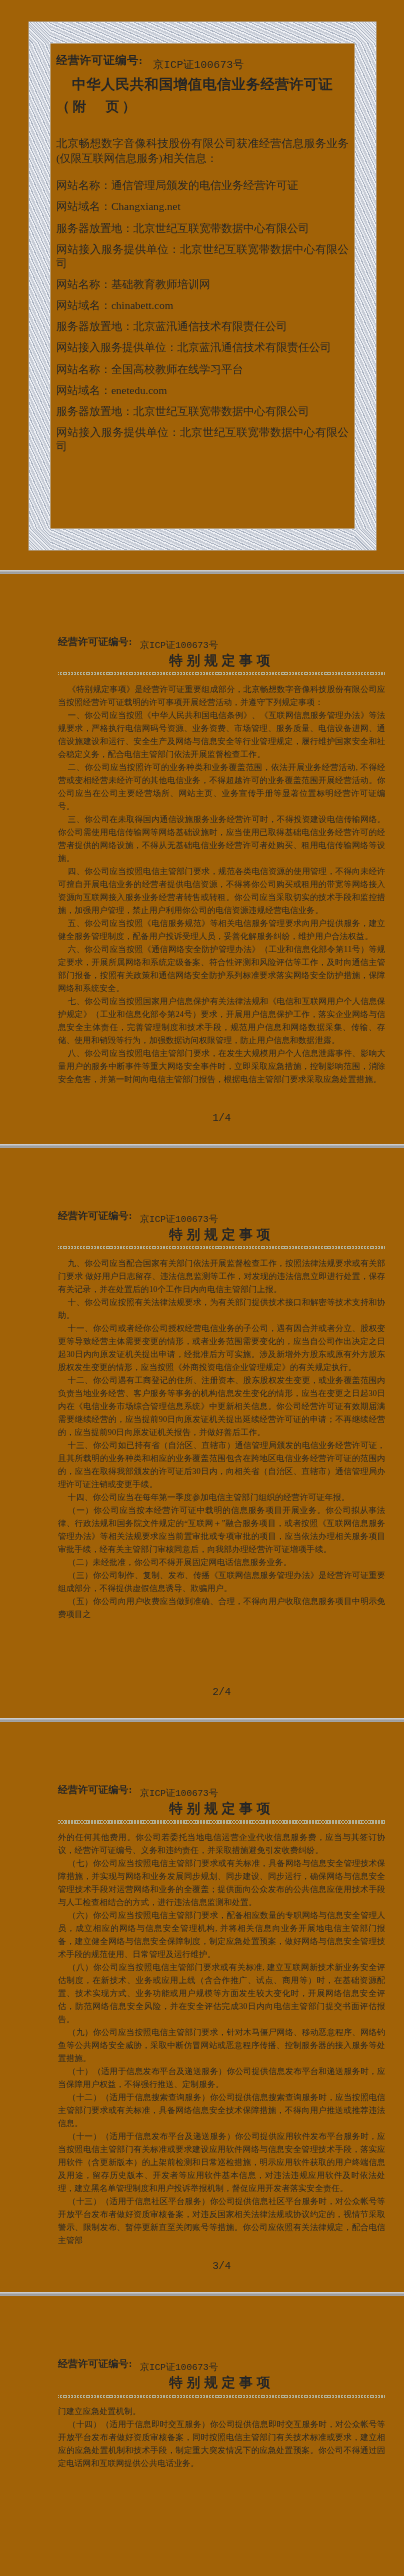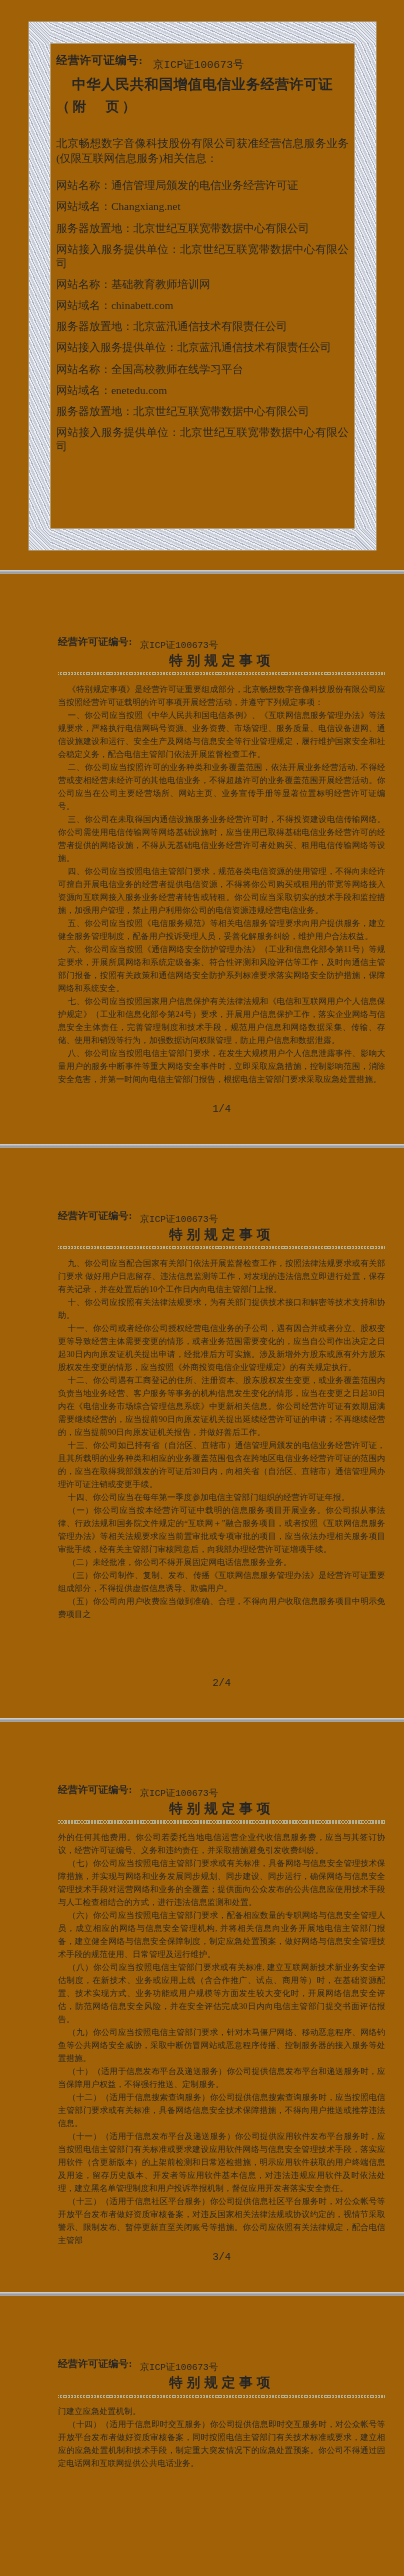--- a/index.html
+++ b/index.html
@@ -37,21 +37,21 @@
   .prov-header .lic-no{display:inline-block;margin-left:5.2px;transform:translateY(2.6px);
       font-family:"Liberation Mono","DejaVu Sans Mono",monospace;font-size:9.3px;}
   .prov-title{margin:3.1px 0 2.1px 0;text-align:center;font-size:13.4px;font-weight:bold;letter-spacing:4.1px;}
   .zigzag{height:3.1px;margin:2.1px 0 7.2px 0;opacity:.85;
       background:
         repeating-linear-gradient(115deg,#b6bcaa 0 1px,transparent 1px 2.6px),
         repeating-linear-gradient(65deg,#b6bcaa 0 1px,transparent 1px 2.6px);}
   .prov-body p{margin:0;font-size:8.2px;line-height:13px;text-align:justify;text-indent:1.2em;
       letter-spacing:0.1px;}
   .prov-body p.cont{text-indent:0;}
-  .page-no{position:absolute;left:58px;right:19.6px;bottom:29px;text-align:center;font-size:10.3px;
+  .page-no{position:absolute;left:58px;right:19.6px;bottom:20px;text-align:center;font-size:10.3px;
       font-family:"Liberation Mono","DejaVu Sans Mono",monospace;}
 </style>
 </head>
 <body>
 
 <div class="sheet">
 
   <section class="page cert-page">
     <div class="cert-frame">
       <div class="cert-inner">

